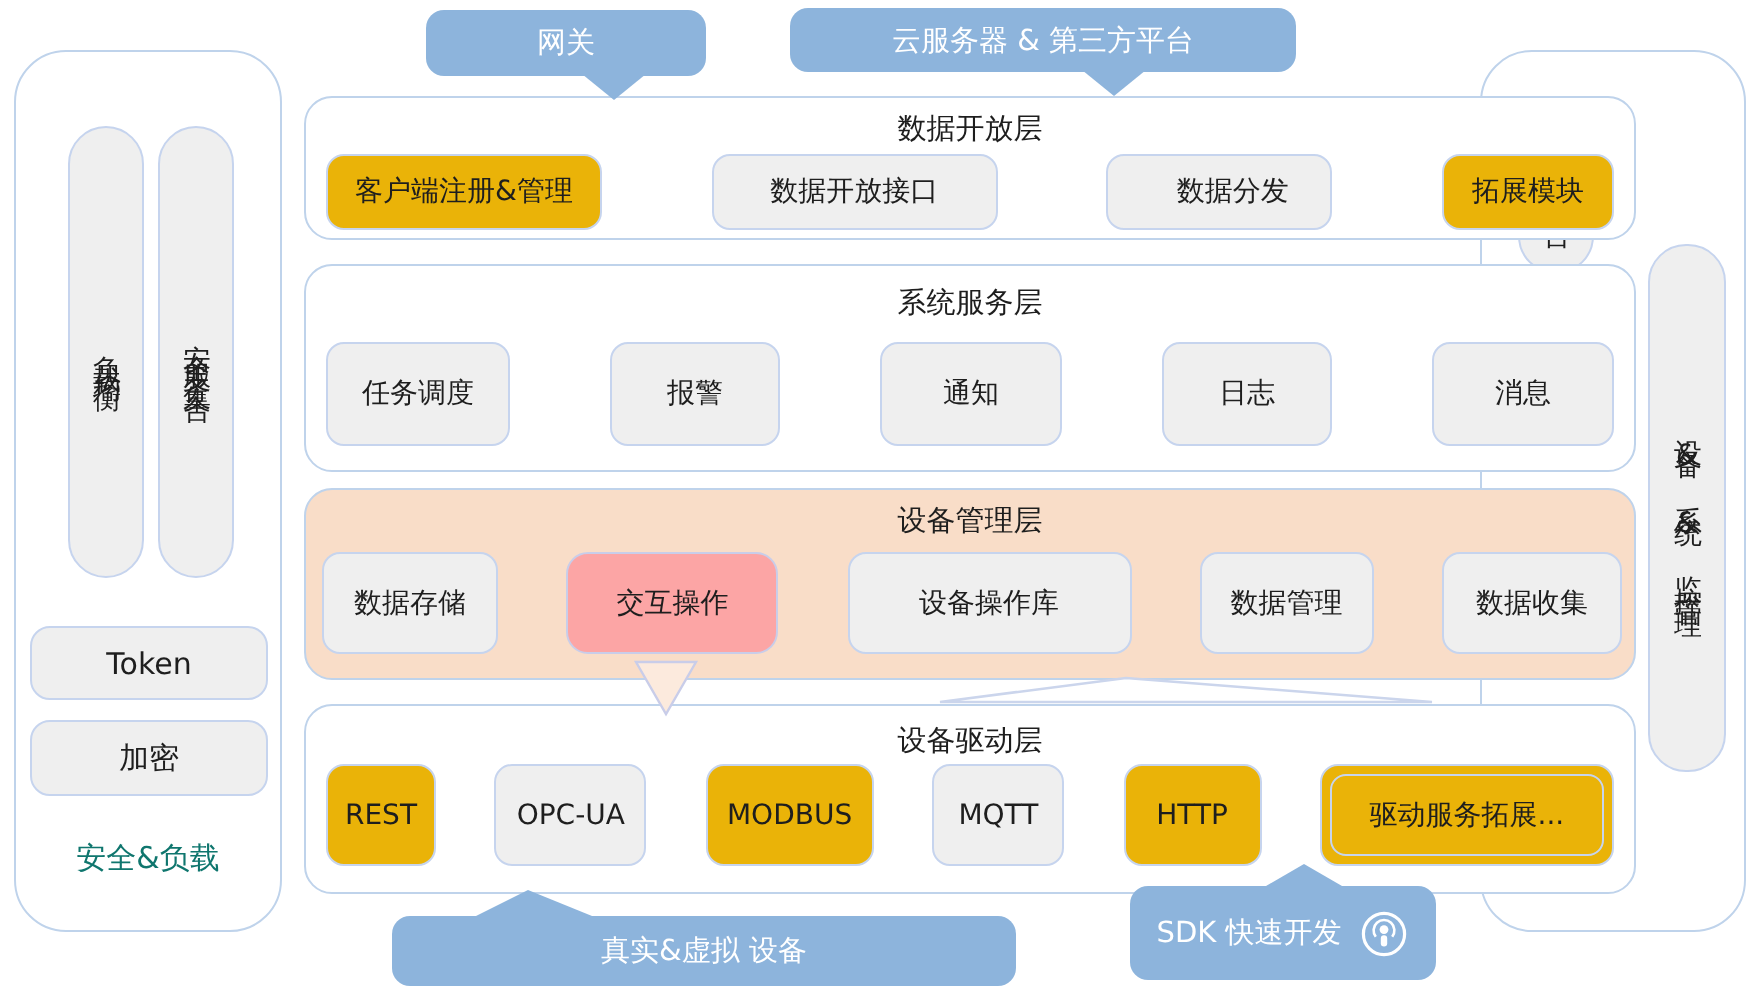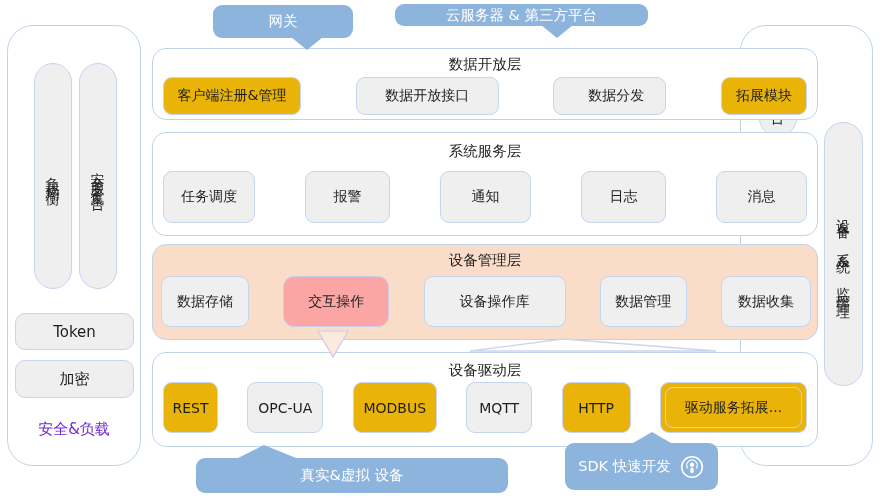--- a/index.html
+++ b/index.html
@@ -25,21 +25,21 @@
   .tail-down{position:absolute;bottom:-12px;width:0;height:0;
              border-left:16px solid transparent;border-right:16px solid transparent;border-top:13px solid #8DB4DC;}
   .tail-up{position:absolute;top:-12px;width:0;height:0;
            border-left:22px solid transparent;border-right:22px solid transparent;border-bottom:12px solid #8DB4DC;}
   
   .vpill{position:absolute;writing-mode:vertical-rl;text-orientation:upright;display:flex;align-items:center;justify-content:center;
          border:1.3px solid #C6D4EE;border-radius:19px;font-size:14px;letter-spacing:5px;background:#fff;box-sizing:border-box;}
   .vpill.gray{background:#EFEFEF;}
   .hpill{position:absolute;display:flex;align-items:center;justify-content:center;border:1.3px solid #C6D4EE;
          border-radius:10px;font-size:15px;background:#EFEFEF;box-sizing:border-box;}
-  .panel-footer{position:absolute;left:0;right:0;bottom:26px;text-align:center;font-size:15px;color:#6d28d9;}
+  .panel-footer{position:absolute;left:0;right:0;bottom:26px;text-align:center;font-size:15px;color:#0f766e;}
   .overlay{position:absolute;left:0;top:0;pointer-events:none;}
   .sdk-icon{margin-left:8px;flex:0 0 auto;display:flex;}
 </style>
 </head>
 <body>
 
 <div class="stage">
 
   <div class="panel" style="left:7px;top:25px;width:134px;height:441px;">
     <div class="vpill gray" style="left:26px;top:37px;width:38px;height:226px;">
@@ -163,21 +163,21 @@
 
   <svg class="overlay" width="881" height="500" viewBox="0 0 881 500">
     <polygon points="470,351 563,339 716,351" fill="#ffffff" stroke="#CBD5EC" stroke-width="1.3"></polygon>
     <polygon points="318,331 348,331 333,357" fill="#FCEADD" stroke="#C9CDE9" stroke-width="1.2"></polygon>
   </svg>
 
   <div class="banner" style="left:213px;top:5px;width:140px;height:33px;">
     <span>网关</span>
     <div class="tail-down" style="left:78px;"></div>
   </div>
-  <div class="banner" style="left:395px;top:4px;width:253px;height:22px;">
+  <div class="banner" style="left:395px;top:4px;width:253px;height:32px;">
     <span>云服务器 &amp; 第三方平台</span>
     <div class="tail-down" style="left:146px;"></div>
   </div>
 
   <div class="banner" style="left:196px;top:458px;width:312px;height:35px;">
     <span>真实&amp;虚拟 设备</span>
     <div class="tail-up" style="left:42px;border-left-width:26px;border-right-width:32px;border-bottom-width:13px;top:-13px;"></div>
   </div>
   <div class="banner" style="left:565px;top:443px;width:153px;height:47px;">
     <span>SDK 快速开发</span>

